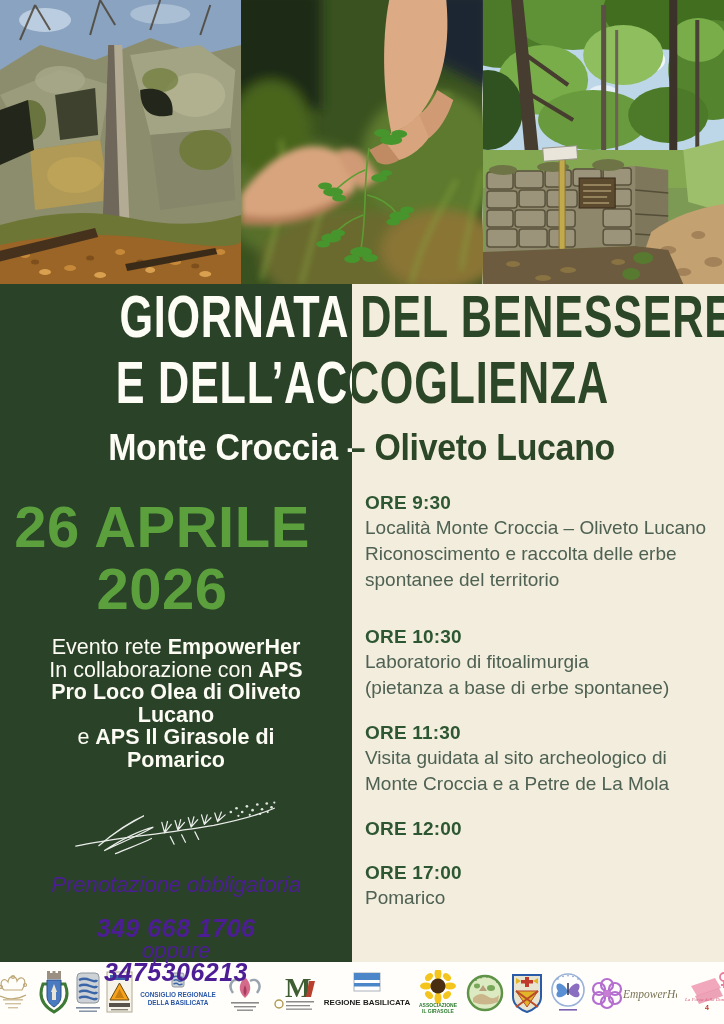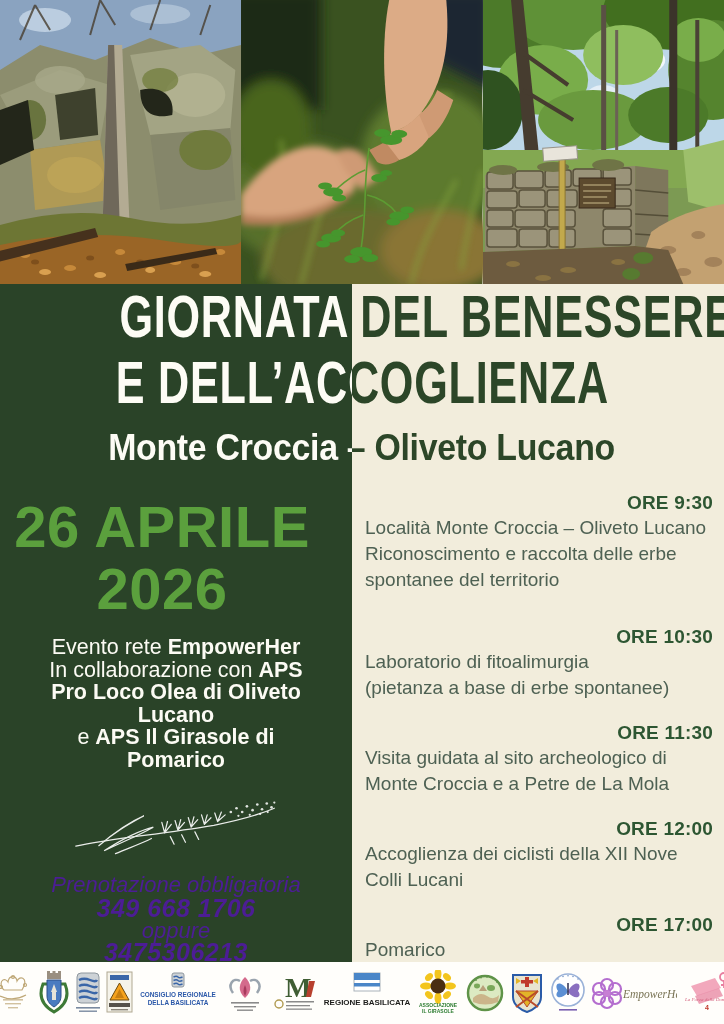--- a/index.html
+++ b/index.html
@@ -24,28 +24,28 @@
   .cond{display:inline-block;font-weight:700;font-size:60px;line-height:62px;letter-spacing:1px;transform:scaleX(.72);transform-origin:50% 50%;}
   .cond2{display:inline-block;font-weight:700;font-size:36px;line-height:40px;letter-spacing:-.3px;transform:scaleX(.94);transform-origin:50% 50%;}
   
   .left-col{position:absolute;left:0;top:0;width:352px;height:678px;z-index:2;}
   .date{position:absolute;top:212px;width:324px;text-align:center;color:#5ba03d;font-weight:700;font-size:58px;line-height:62px;letter-spacing:.5px;}
   .org{position:absolute;top:352px;left:6px;right:6px;text-align:center;color:#fcfbf4;font-size:21.5px;line-height:22.5px;}
   .org b{font-weight:700;}
   .sketch{position:absolute;top:512px;left:72px;width:208px;height:68px;}
   .booking{position:absolute;top:588px;left:0;width:352px;text-align:center;color:#4c1d95;font-style:italic;}
   .b1{font-size:22px;line-height:25px;}
-  .b2{font-size:25px;font-weight:700;line-height:23px;letter-spacing:.5px;}
+  .b2{font-size:25px;font-weight:700;line-height:23px;letter-spacing:.5px;margin-top:20px;}
   .b3{font-size:22px;line-height:21px;}
   .b4{font-size:25px;font-weight:700;line-height:22px;letter-spacing:.5px;text-align:center;}
   
   .schedule{position:absolute;left:365px;top:207px;width:348px;z-index:2;}
   .item{margin-bottom:20px;}
   .item.first{margin-bottom:32px;}
-  .time{font-size:19px;font-weight:700;color:#2d5632;line-height:24px;letter-spacing:.2px;text-align:right;}
+  .time{font-size:19px;font-weight:700;color:#2d5632;line-height:24px;letter-spacing:.2px;}
   .desc{font-size:19px;color:#4e6153;line-height:26px;white-space:pre-line;}
   
   .footer{position:absolute;left:0;top:962px;width:724px;height:62px;background:#fffefb;
           display:flex;align-items:center;justify-content:center;gap:4px;padding:0 6px;box-sizing:border-box;}
   .footer svg{flex:none;display:block;}
   .lg-txt{font-family:"Liberation Sans",sans-serif;}
 </style>
 </head>
 <body>
 
@@ -336,22 +336,20 @@
         <div class="desc">Laboratorio di fitoalimurgia
 (pietanza a base di erbe spontanee)</div>
       </div>
       <div class="item">
         <div class="time">ORE 11:30</div>
         <div class="desc">Visita guidata al sito archeologico di
 Monte Croccia e a Petre de La Mola</div>
       </div>
       <div class="item">
         <div class="time">ORE 12:00</div>
-        <div class="desc">Accoglienza dei ciclisti della XII Nove
-Colli Lucani</div>
       </div>
       <div class="item">
         <div class="time">ORE 17:00</div>
         <div class="desc">Pomarico</div>
       </div>
     </div>
   </div>
 
   <div class="footer">
 

